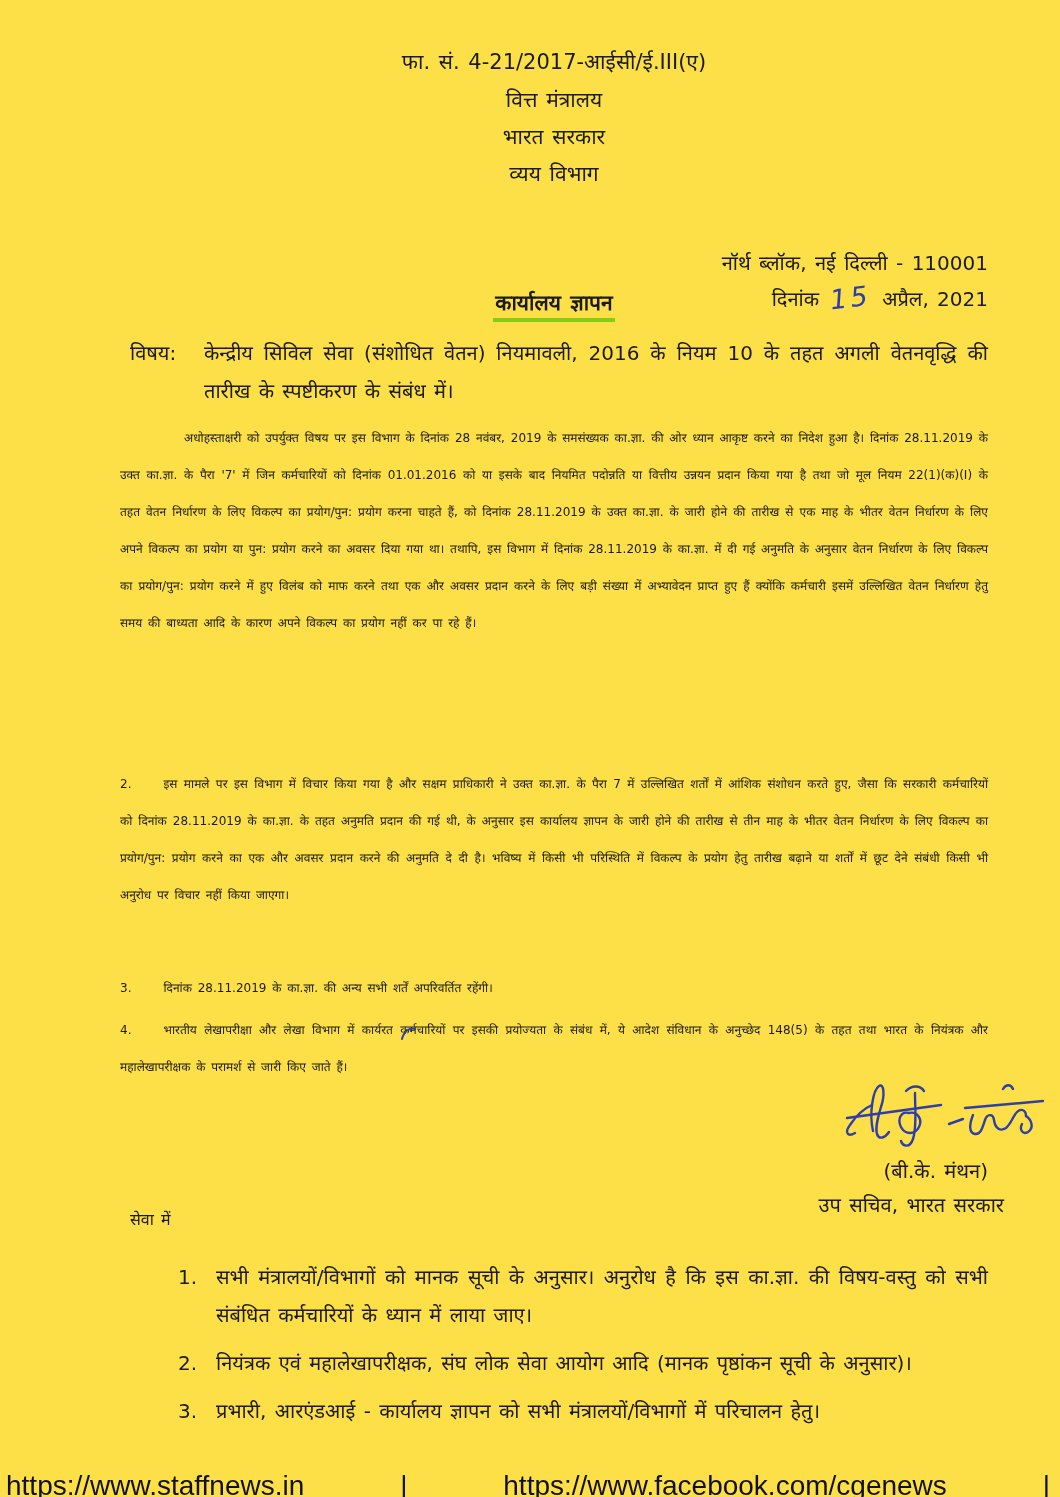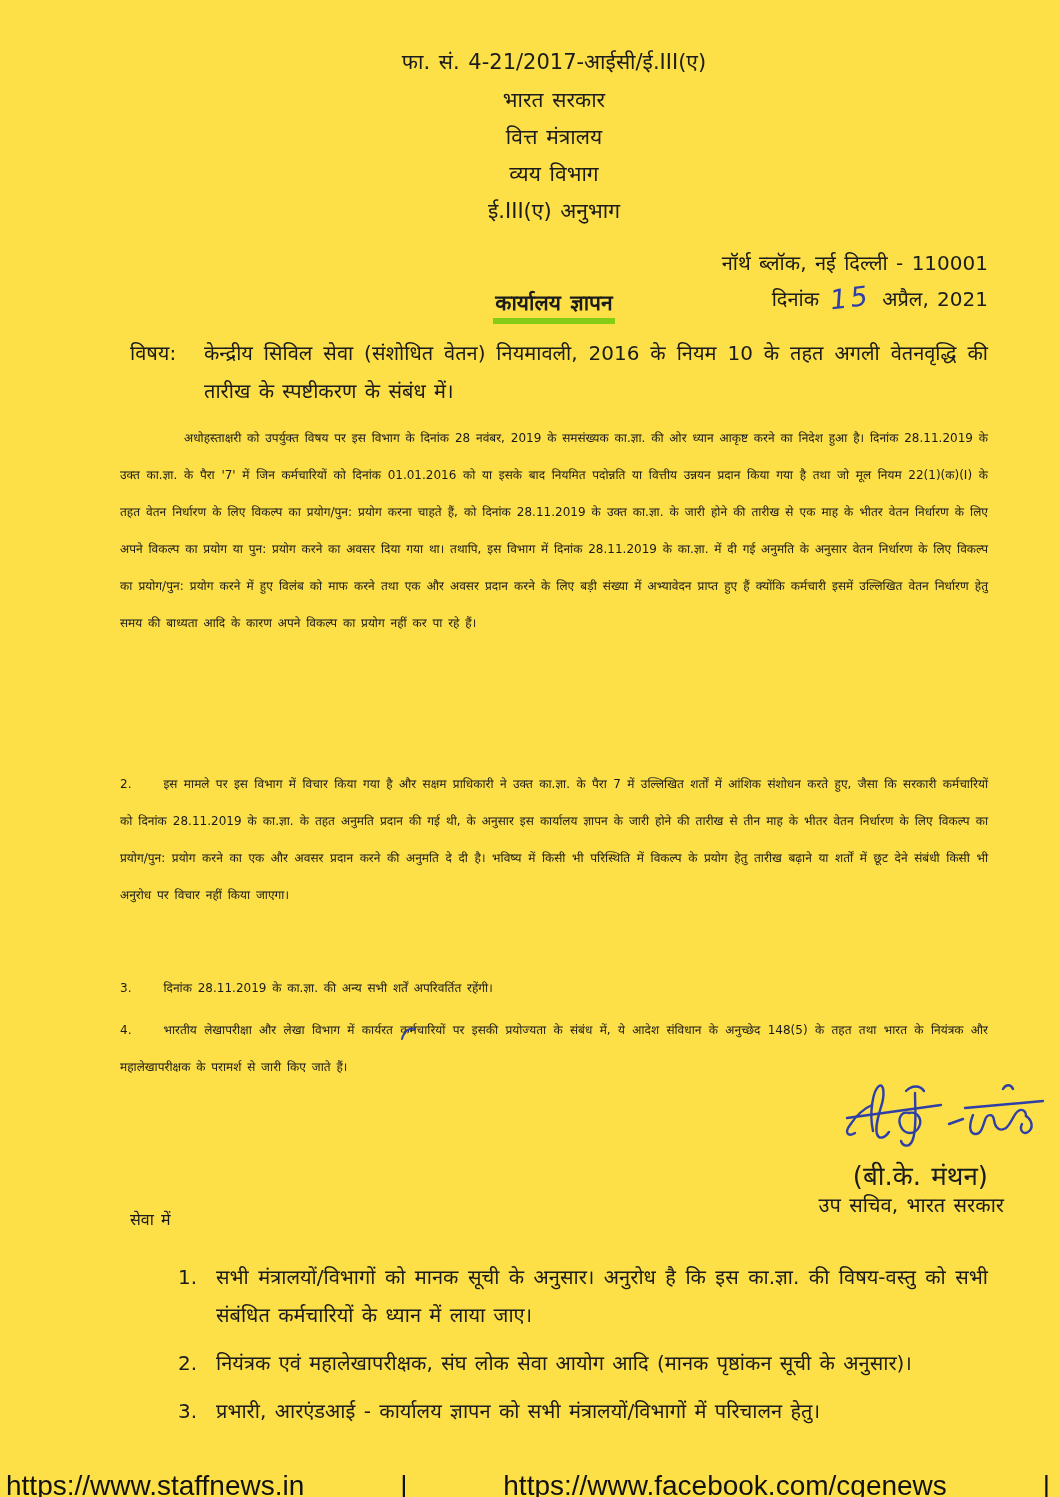--- a/index.html
+++ b/index.html
@@ -44,21 +44,21 @@
     padding: 0 3px;
   }
 
   .memo-title-wrap {
     left: 120px; right: 72px; top: 288px;
     text-align: center;
     font-size: 21px;
     font-weight: bold;
   }
   .memo-title-underline {
-    border-bottom: 6px solid #84cc16;
+    border-bottom: 4px solid #84cc16;
     padding: 0 2px 3px 2px;
     margin-top: 12px;
   }
 
   
   .subject {
     left: 130px; right: 72px; top: 334px;
     display: flex;
     font-size: 20px;
     line-height: 38px;
@@ -77,21 +77,21 @@
   .para-1 { top: 420px; text-indent: 64px; }
   .para-2 { top: 766px; }
   .para-3 { top: 970px; }
   .para-4 { top: 1012px; }
   .para-num { margin-right: 32px; }
 
   
   .sig-scribble { left: 843px; top: 1075px; }
   .sig-name {
     right: 72px; top: 1157px;
-    font-size: 26px; text-align: left;
+    font-size: 20px; text-align: left;
   }
   .sig-desig {
     right: 56px; top: 1191px;
     font-size: 20px; text-align: right;
   }
   .stray-ink { left: 400px; top: 1026px; }
 
   
   .seva { left: 130px; top: 1208px; font-size: 16px; }
   .dist {
@@ -118,24 +118,23 @@
   }
   .footer-sep { padding: 0 4px; }
 </style>
 </head>
 <body>
 
 <div class="page">
 
   <div class="abs hdr-center">
     <span class="file-number">फा. सं. 4-21/2017-आईसी/ई.III(ए)</span>
+    <span class="org-line">वित्त मंत्रालय</span>
     <span class="org-line">भारत सरकार</span>
-    <span class="org-line">वित्त मंत्रालय</span>
     <span class="org-line">व्यय विभाग</span>
-    <span class="org-line">ई.III(ए) अनुभाग</span>
   </div>
 
   <div class="abs addr-block">
     <div>नॉर्थ ब्लॉक, नई दिल्ली - 110001</div>
     <div>
       <span>दिनांक</span>
       <span class="hand">15</span>
       <span>अप्रैल, 2021</span>
     </div>
   </div>

